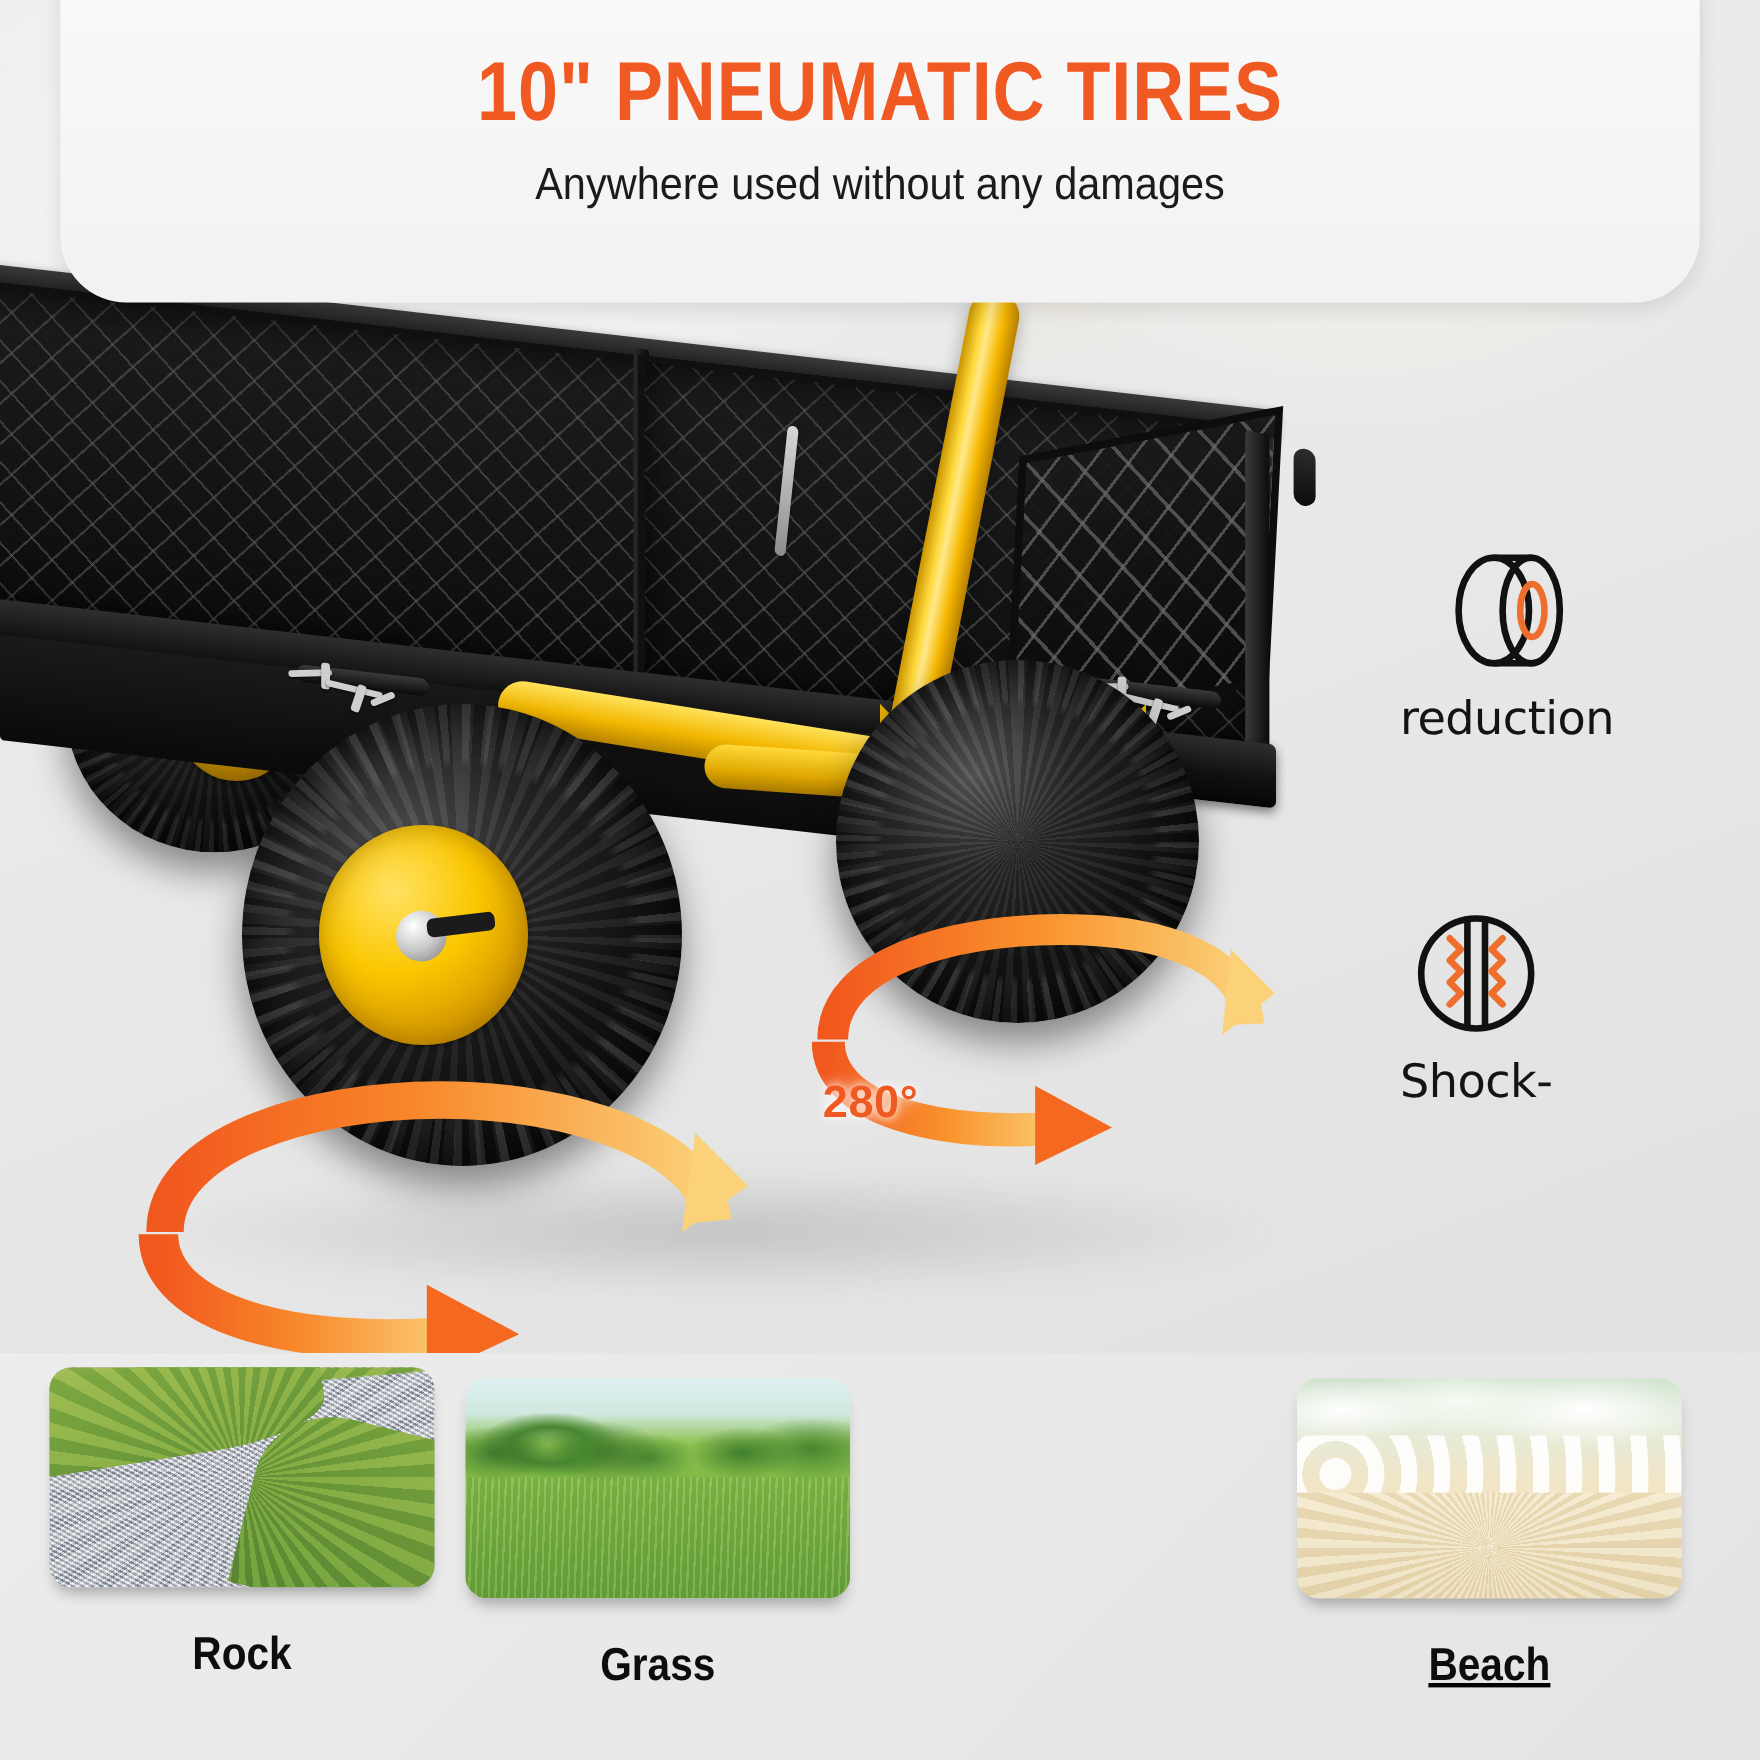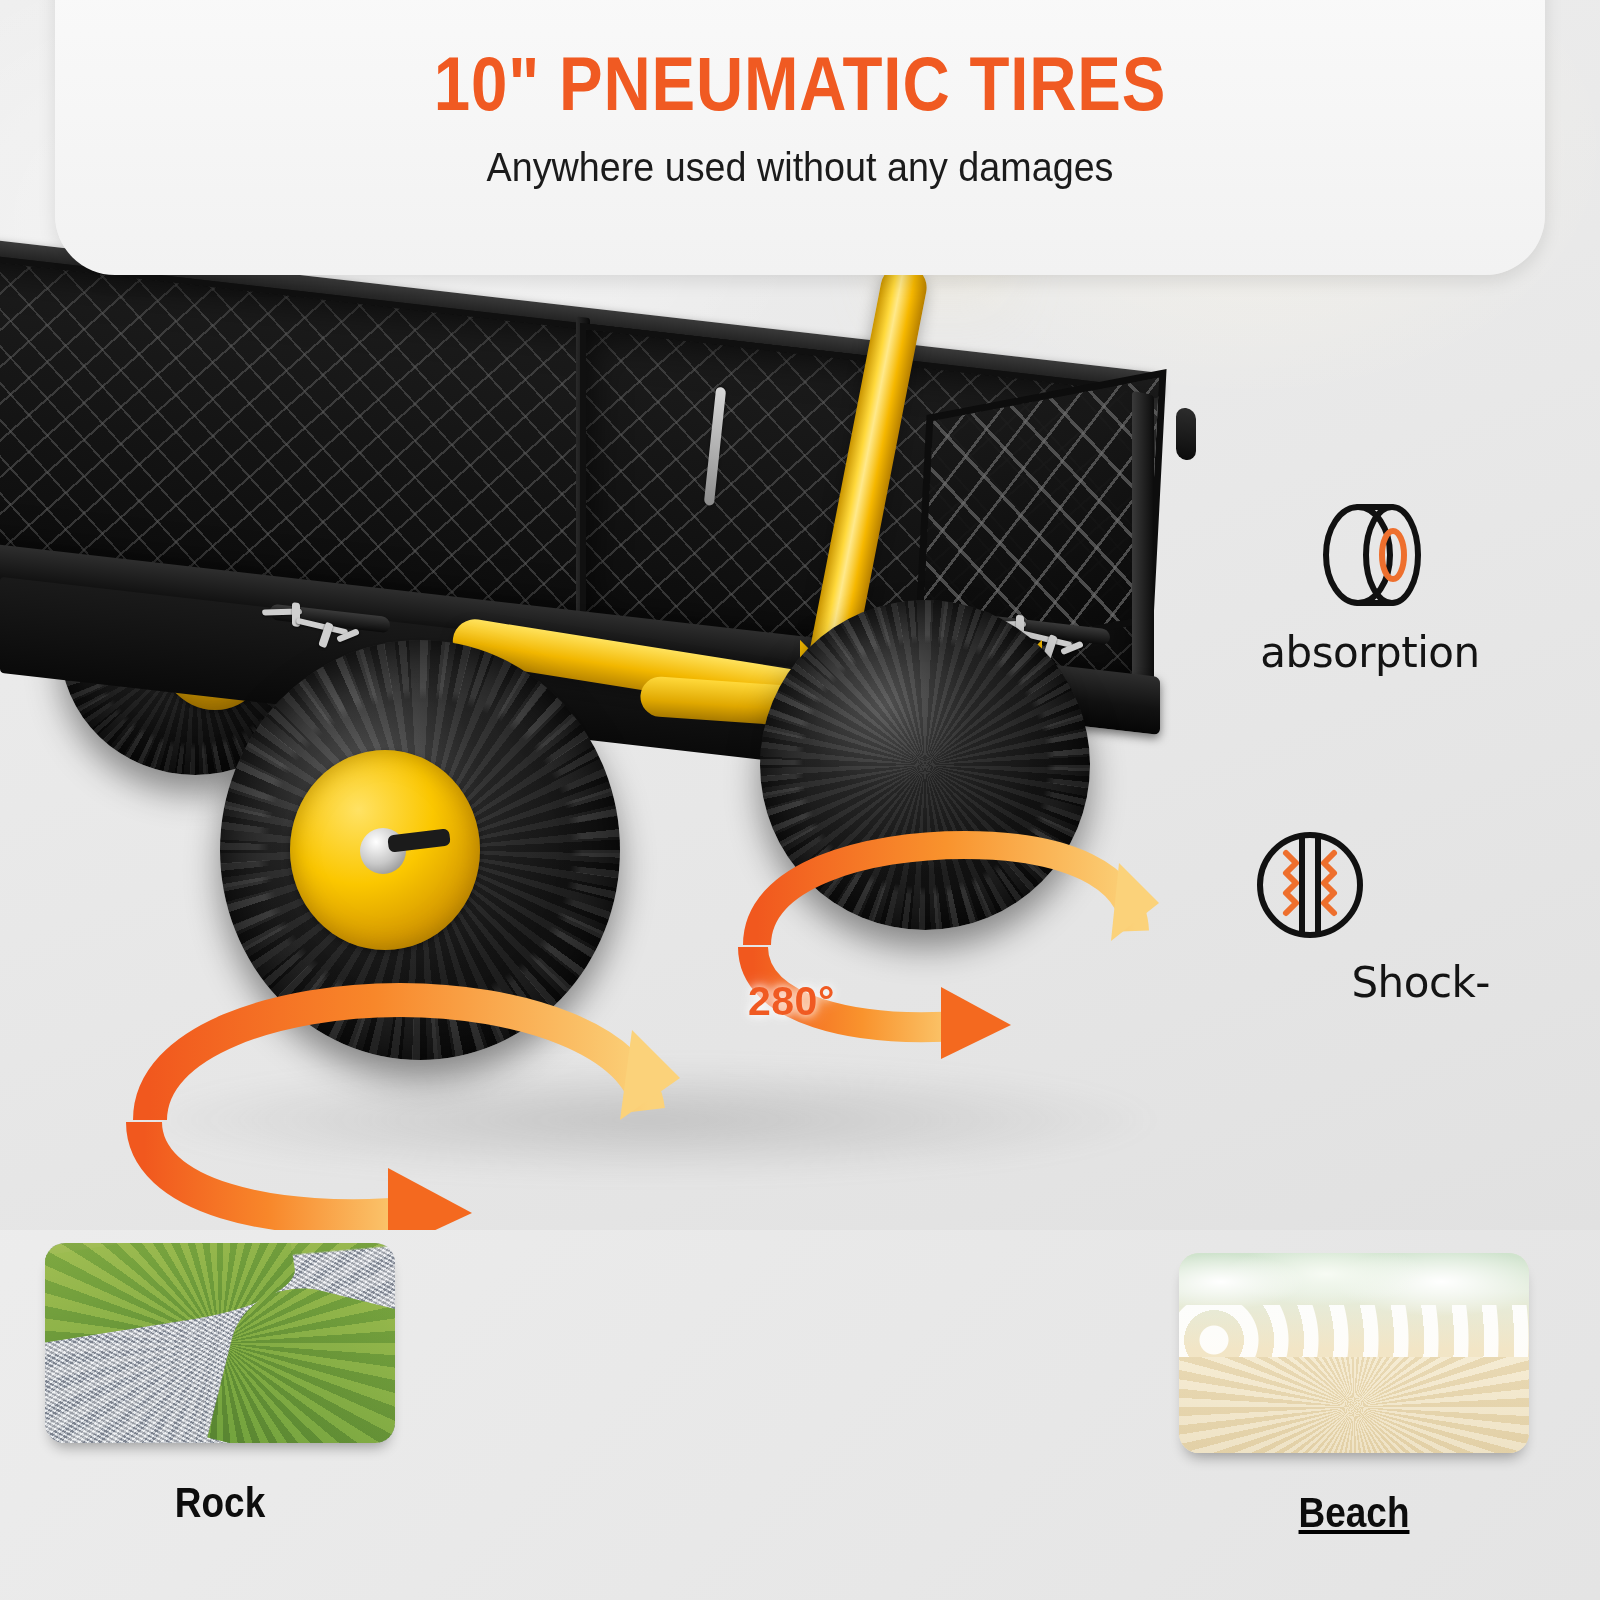--- a/index.html
+++ b/index.html
@@ -158,21 +158,21 @@
     color:#f05a22;letter-spacing:.5px;
     text-shadow:0 0 8px rgba(255,255,255,.95),0 0 16px rgba(255,255,255,.8);}
 
   
   .feature{position:absolute;width:360px;text-align:center;}
   .feature .ficon{height:150px;display:flex;align-items:center;justify-content:center;}
   .feature .flabel{font-size:42px;line-height:1.08;color:#141414;
     font-family:"DejaVu Sans",sans-serif;font-weight:400;letter-spacing:-.5px;}
   .feature .flabel span{display:block;}
   #feat-noise{left:1190px;top:480px;}
-  #feat-shock{left:1130px;top:810px;text-align:right;}
+  #feat-shock{left:1162px;top:810px;}
 
   
   .terrain{position:absolute;left:0;top:1235px;width:1600px;height:365px;}
   .tcard{position:absolute;width:350px;}
   .tthumb{width:350px;height:200px;border-radius:20px;overflow:hidden;position:relative;
     box-shadow:0 10px 14px -6px rgba(0,0,0,.33);}
   .tlabel{margin-top:36px;text-align:center;font-size:42px;font-weight:bold;color:#0d0d0d;
     font-family:"Liberation Sans Narrow","Liberation Sans",sans-serif;transform:scaleX(.88);}
   #tc0{left:45px;top:8px;}
   #tc1{left:423px;top:18px;}
@@ -355,21 +355,21 @@
     <div class="feature" id="feat-noise">
       <div class="ficon">
         <svg width="120" height="116" viewBox="0 0 120 116">
           <ellipse cx="48" cy="58" rx="32" ry="48" fill="none" stroke="#111" stroke-width="6"></ellipse>
           <ellipse cx="82" cy="58" rx="26" ry="48" fill="none" stroke="#111" stroke-width="6"></ellipse>
           <path d="M48 10 L82 10 M48 106 L82 106" stroke="#111" stroke-width="6" stroke-linecap="round"></path>
           <ellipse cx="83" cy="58" rx="11" ry="24" fill="none" stroke="#ee6f2d" stroke-width="6"></ellipse>
         </svg>
       </div>
       <div class="flabel">
-        <span>absorption</span>
+        <span>reduction</span>
       </div>
     </div>
 
     <div class="feature" id="feat-shock">
       <div class="ficon">
         <svg width="116" height="116" viewBox="0 0 116 116">
           <circle cx="58" cy="58" r="50" fill="none" stroke="#111" stroke-width="6"></circle>
           <path d="M50 10 L50 106 M66 10 L66 106" stroke="#111" stroke-width="6"></path>
           <path d="M34 26 l10 10 -10 10 10 10 -10 10 10 10 -10 10" fill="none" stroke="#ee6f2d" stroke-width="6" stroke-linejoin="round" stroke-linecap="round"></path>
           <path d="M82 26 l-10 10 10 10 -10 10 10 10 -10 10 10 10" fill="none" stroke="#ee6f2d" stroke-width="6" stroke-linejoin="round" stroke-linecap="round"></path>
@@ -387,20 +387,29 @@
       <div class="tthumb">
         <div class="art-rock">
           <div class="grass-tl"></div>
             <div class="grass-br"></div>
             <div class="gravel"></div>
         </div>
       </div>
       <div class="tlabel">Rock</div>
     </div>
 
+    <div class="tcard" id="tc1">
+      <div class="tthumb">
+        <div class="art-grass">
+          <div class="trees"></div>
+            <div class="blades"></div>
+        </div>
+      </div>
+      <div class="tlabel">Grass</div>
+    </div>
 
 
     <div class="tcard" id="tc3">
       <div class="tthumb">
         <div class="art-beach">
           <div class="surf"></div>
             <div class="foam"></div>
             <div class="sand"></div>
         </div>
       </div>

